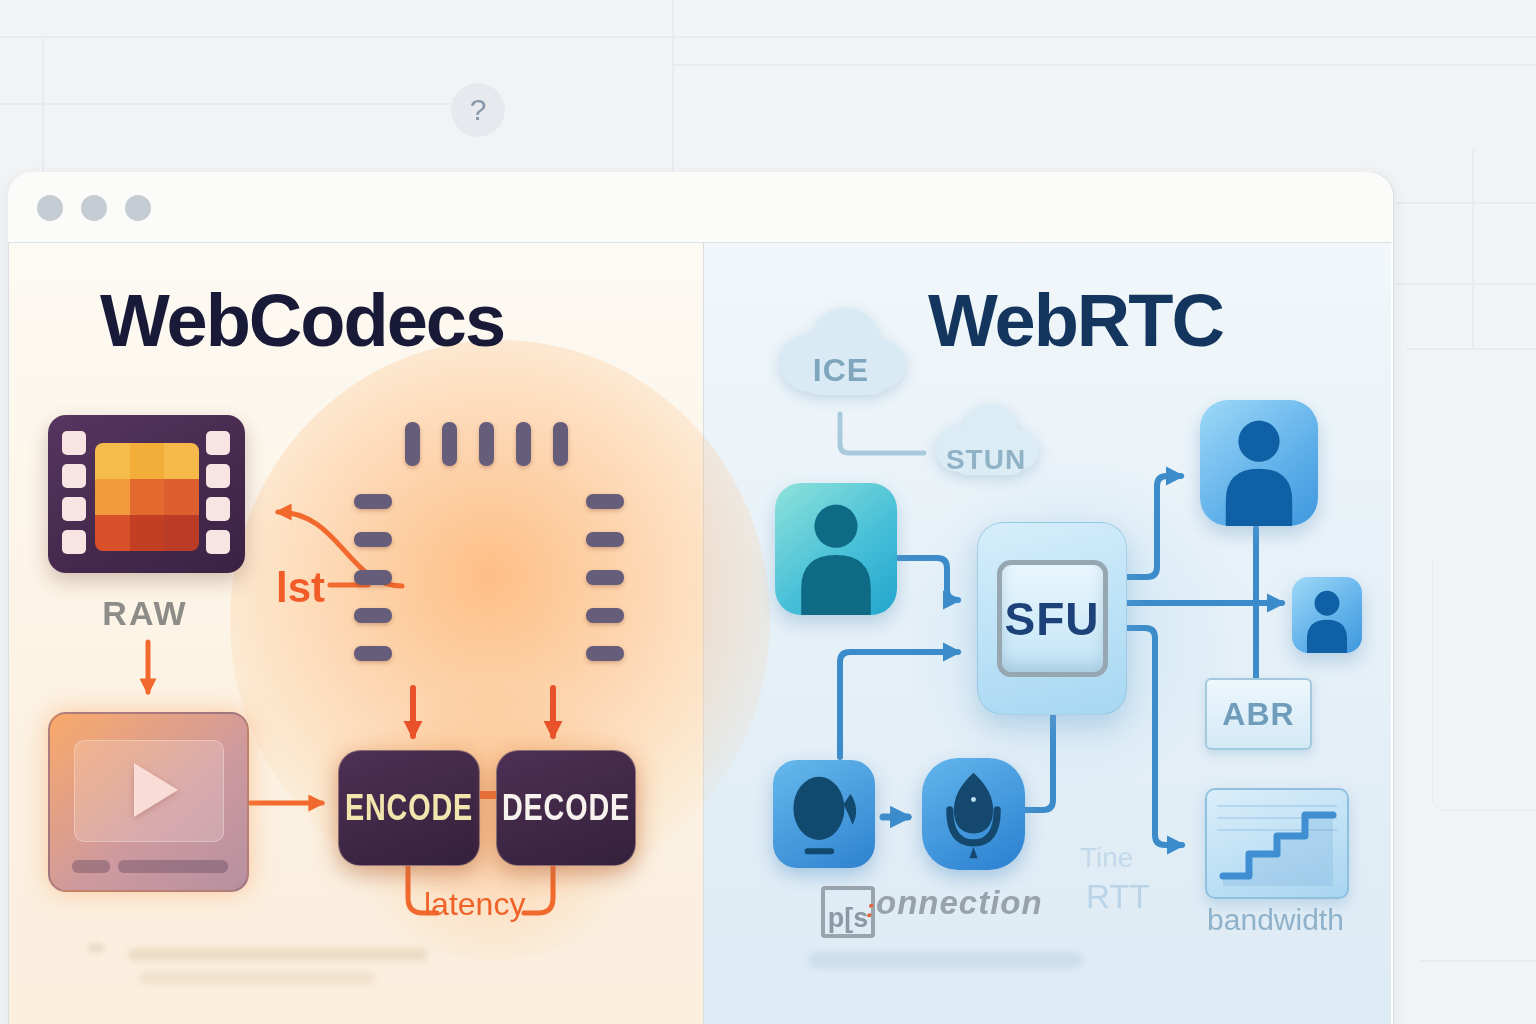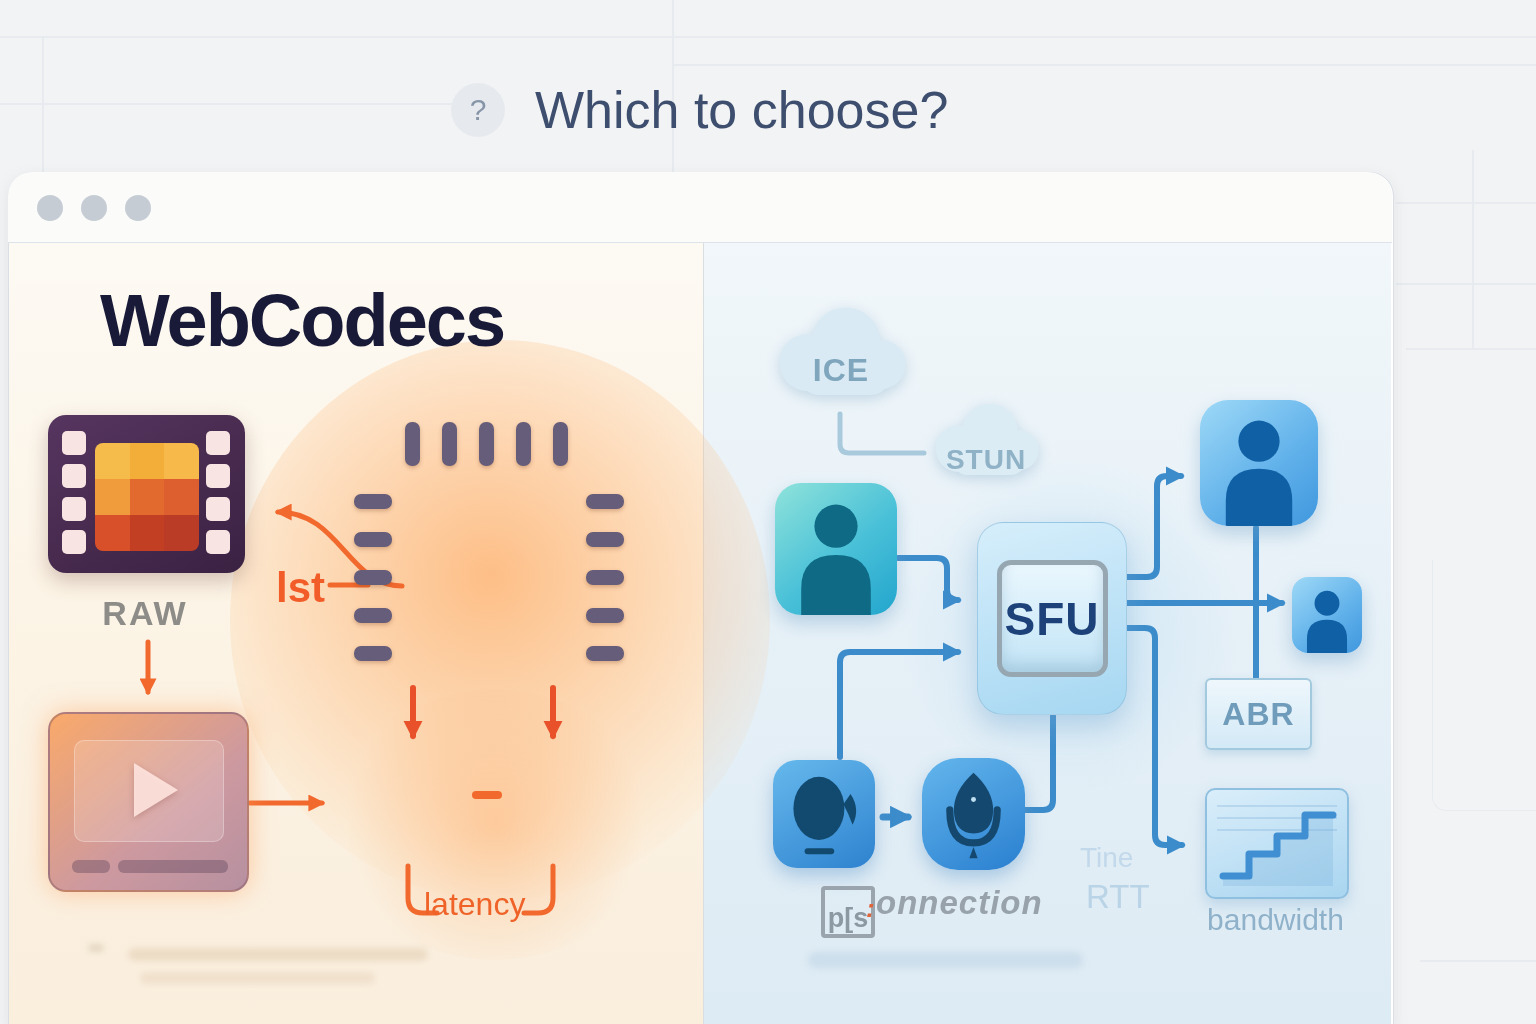--- a/index.html
+++ b/index.html
@@ -104,21 +104,20 @@
   <div class="deco" style="left:1472px;top:150px;width:1.5px;height:198px;"></div>
   <div class="deco" style="left:1396px;top:202px;width:140px;height:1.5px;"></div>
   <div class="deco" style="left:1396px;top:283px;width:140px;height:1.5px;"></div>
   <div class="deco" style="left:1406px;top:348px;width:130px;height:1.5px;"></div>
   <div class="abs" style="left:1432px;top:560px;width:120px;height:250px;border-left:1.5px solid #e7ebef;border-bottom:1.5px solid #e7ebef;border-radius:0 0 0 14px;"></div>
   <div class="deco" style="left:1420px;top:960px;width:116px;height:1.5px;"></div>
 
   <div class="help-circle">
       <span>?</span>
     </div>
-  <div class="main-title">Which to choose?</div>
 
   <div class="window"></div>
   <div class="titlebar"></div>
   <div class="dot" style="left:37px;"></div>
   <div class="dot" style="left:81px;"></div>
   <div class="dot" style="left:125px;"></div>
 
   <div class="panel-left"></div>
   <div class="panel-right"></div>
   <div class="panel-divider"></div>
@@ -214,33 +213,40 @@
     <div class="pin" style="left:354px;top:608px;width:38px;height:15px;"></div>
     <div class="pin" style="left:354px;top:646px;width:38px;height:15px;"></div>
     <div class="pin" style="left:586px;top:494px;width:38px;height:15px;"></div>
     <div class="pin" style="left:586px;top:532px;width:38px;height:15px;"></div>
     <div class="pin" style="left:586px;top:570px;width:38px;height:15px;"></div>
     <div class="pin" style="left:586px;top:608px;width:38px;height:15px;"></div>
     <div class="pin" style="left:586px;top:646px;width:38px;height:15px;"></div>
   </div>
 
 
+  <div class="codebox" style="left:338px;width:140px;">
+    <span style="color:#f2e5ad;">ENCODE</span>
+  </div>
+  <div class="codebox" style="left:496px;width:138px;">
+    <span style="color:#f7f2ee;">DECODE</span>
+  </div>
   <div class="latency-label">latency</div>
 
   <div class="player">
     <div class="player-screen"></div>
     <div class="play-tri"></div>
     <div class="player-bar" style="left:22px;width:38px;"></div>
     <div class="player-bar" style="left:68px;width:110px;"></div>
   </div>
 
   <div class="smudge" style="left:88px;top:944px;width:16px;height:8px;background:rgba(180,160,130,.30);"></div>
   <div class="smudge" style="left:128px;top:948px;width:300px;height:13px;background:rgba(205,175,140,.30);"></div>
   <div class="smudge" style="left:140px;top:972px;width:235px;height:12px;background:rgba(205,175,140,.22);"></div>
 
+  <div class="pane-title" style="left:928px;top:278px;color:#14365e;">WebRTC</div>
 
   <div class="cloud" style="left:765px;top:298px;width:152px;height:118px;">
     <svg viewBox="0 0 160 110">
       <g fill="#d9eaf4">
         <circle cx="45" cy="68" r="30"></circle>
           <circle cx="85" cy="46" r="36"></circle>
           <circle cx="122" cy="70" r="26"></circle>
         <rect x="38" y="58" width="92" height="44" rx="18"></rect>
       </g>
     </svg>

